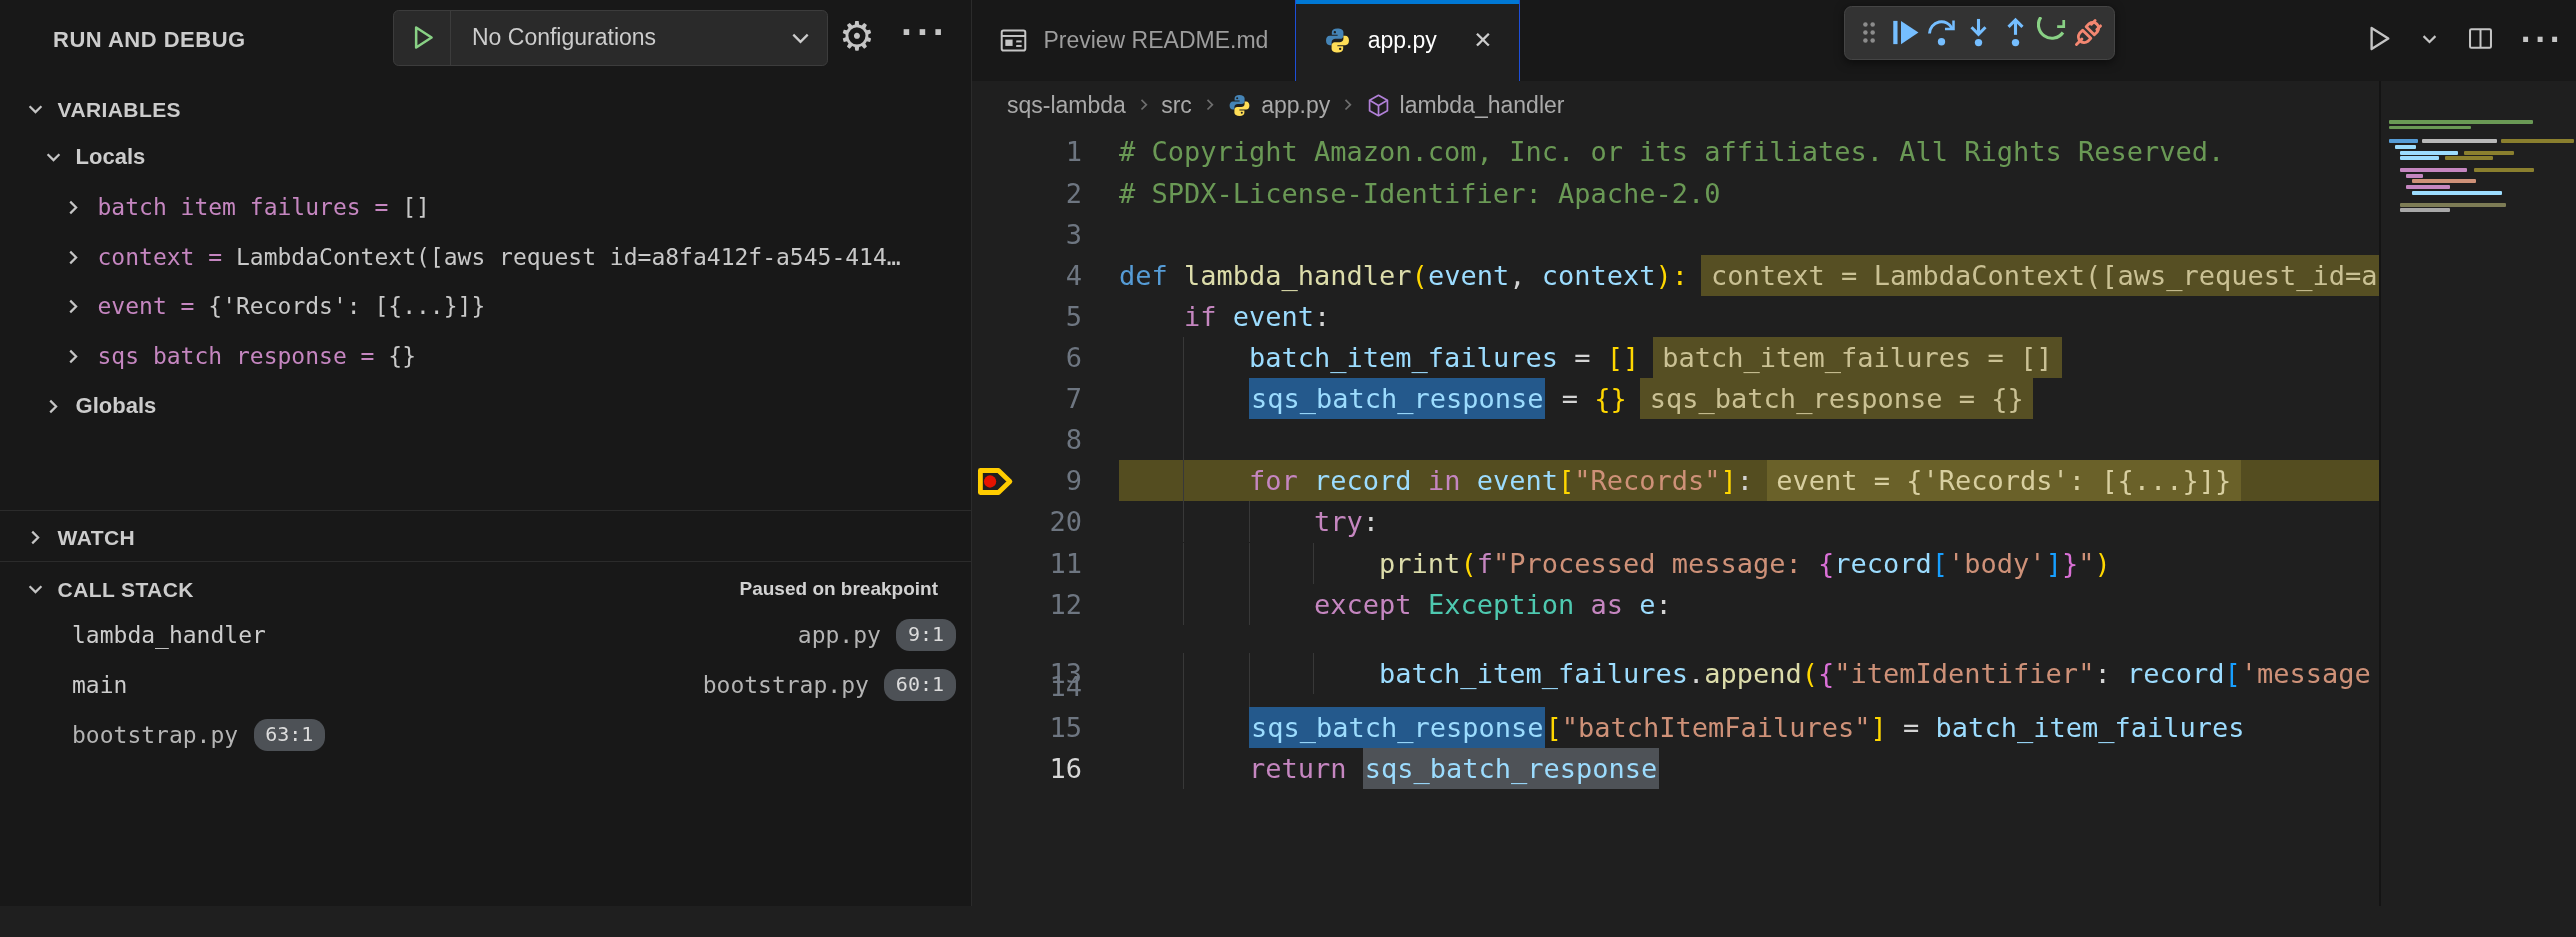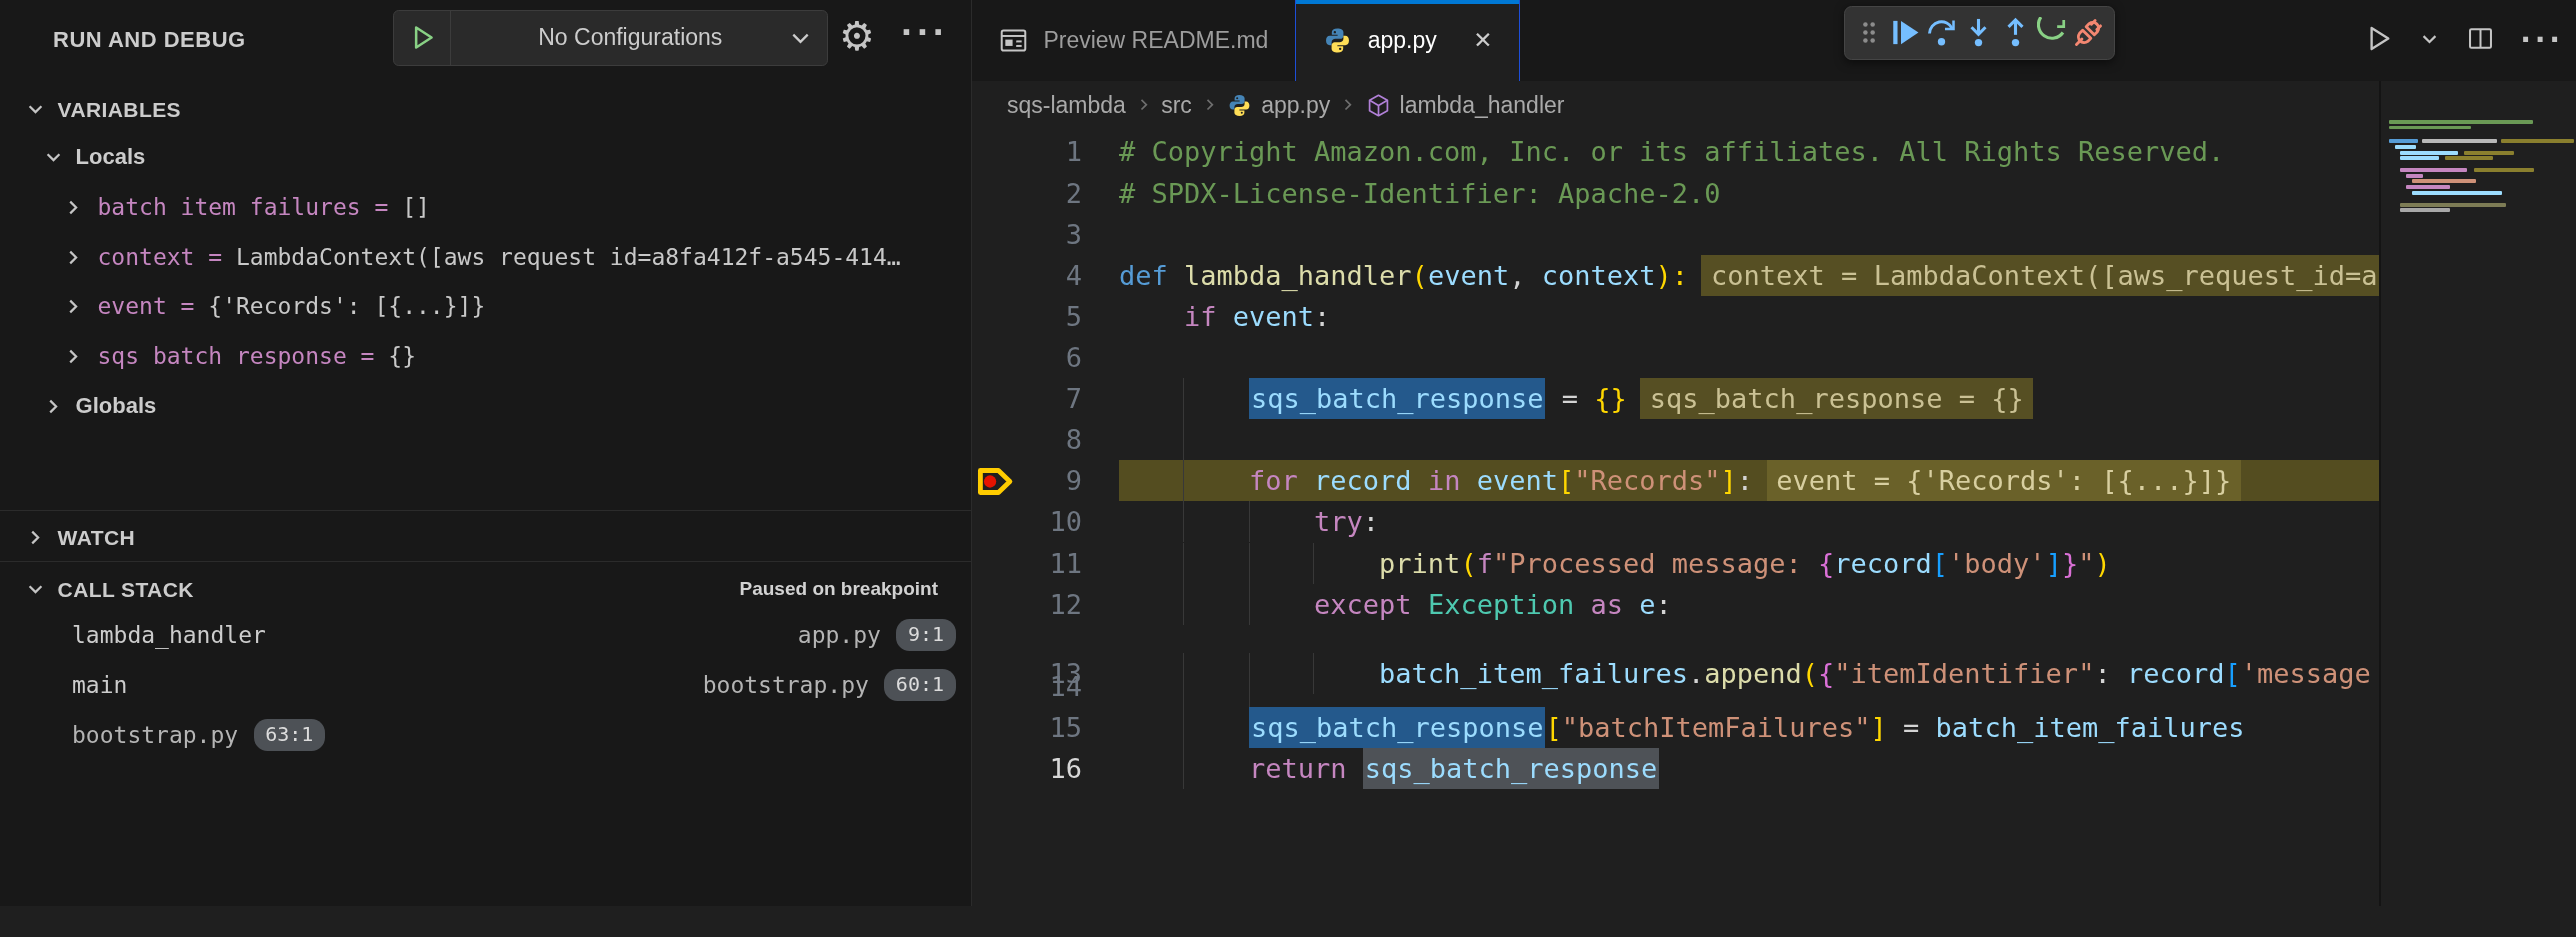--- a/index.html
+++ b/index.html
@@ -3,21 +3,21 @@
 <meta charset="utf-8">
 <style>
   html,body{margin:0;padding:0;background:#1f1f1f;}
   #app{position:relative;width:2576px;height:906px;background:#1f1f1f;overflow:hidden;
        font-family:"Liberation Sans",sans-serif;color:#cccccc;}
   
   #sidebar{position:absolute;left:0;top:0;width:971px;height:938px;background:#181818;border-right:1px solid #2b2b2b;}
   .side-title{position:absolute;left:53px;top:27px;font-size:22px;font-weight:bold;letter-spacing:0.5px;color:#cccccc;white-space:nowrap;}
   .config{position:absolute;left:393px;top:9.6px;width:435px;height:56px;background:#2a2a2a;border:1px solid #3c3c3c;border-radius:5.8px;display:flex;align-items:center;box-sizing:border-box;}
   .config .playseg{width:56px;height:100%;display:flex;align-items:center;justify-content:center;border-right:1px solid #3c3c3c;}
-  .config .lbl{flex:1;padding-left:21px;font-size:23px;color:#cccccc;white-space:nowrap;overflow:hidden;text-align:center;}
+  .config .lbl{flex:1;padding-left:21px;font-size:23px;color:#cccccc;white-space:nowrap;overflow:hidden;}
   .config .chev{margin-right:15.4px;display:flex;}
   .hdr-gear{position:absolute;left:839px;top:5.8px;font-size:40px;color:#c5c5c5;line-height:60px;}
   .hdr-dots{position:absolute;left:901px;top:1.9px;font-size:39px;font-weight:bold;color:#c5c5c5;letter-spacing:2.9px;line-height:60px;}
   .srow{position:absolute;display:flex;align-items:center;gap:11.6px;}
   .sec-label{font-weight:bold;font-size:21px;color:#cccccc;letter-spacing:0.4px;}
   .grp-label{font-weight:bold;font-size:22px;color:#cccccc;}
   .var-row{position:absolute;left:63px;right:5.8px;height:42px;display:flex;align-items:center;gap:13.5px;overflow:hidden;}
   .var-text{font:23px "DejaVu Sans Mono",monospace;white-space:nowrap;overflow:hidden;}
   .var-name{color:#c586c0;} .var-eq{color:#c586c0;} .var-val{color:#c8c8c8;}
   .divider{position:absolute;left:0;right:0;height:1px;background:#2b2b2b;}
@@ -355,41 +355,42 @@
         <div class="cl" style="top: 255px;">
           <span class="ln">4</span>
           <div class="content"><span class="tk-k">def </span><span class="tk-fn">lambda_handler</span><span class="tk-b1">(</span><span class="tk-v">event</span><span class="tk-p">, </span><span class="tk-v">context</span><span class="tk-b1">):</span><span class="deco">context = LambdaContext([aws_request_id=a</span></div>
         </div>
         <div class="cl" style="top: 296px;">
           <span class="ln">5</span>
           <div class="content"><span class="tk-ws">    </span><span class="tk-kc">if </span><span class="tk-v">event</span><span class="tk-p">:</span></div>
         </div>
         <div class="cl" style="top: 337px;">
           <span class="ln">6</span>
+          <div class="content"><span class="guide" style="left: 64px;"></span><span class="tk-ws">        </span><span class="tk-v">batch_item_failures</span><span class="tk-p"> = </span><span class="tk-b1">[]</span><span class="deco">batch_item_failures = []</span></div>
         </div>
         <div class="cl" style="top: 378px;">
           <span class="ln">7</span>
           <div class="content"><span class="guide" style="left: 64px;"></span><span class="tk-ws">        </span><span class="tk-v hl-blue">sqs_batch_response</span><span class="tk-p"> = </span><span class="tk-b1">{}</span><span class="deco">sqs_batch_response = {}</span></div>
         </div>
         <div class="cl" style="top: 419px;">
           <span class="ln">8</span>
           <div class="content"><span class="guide" style="left: 64px;"></span></div>
         </div>
         <div class="cl" style="top: 460px;">
           <span class="ln">9</span>
           <span class="bp">
             <svg width="44" height="33" viewBox="0 0 20 15">
               <path d="M2 2.5h8.2L15.4 7.5l-5.2 5H2z" fill="none" stroke="#ffcc00" stroke-width="2.2" stroke-linejoin="round"></path>
               <circle cx="6.4" cy="7.5" r="2.8" fill="#e51400"></circle>
             </svg>
           </span>
           <div class="content current"><span class="guide" style="left: 64px;"></span><span class="tk-ws">        </span><span class="tk-kc">for </span><span class="tk-v">record</span><span class="tk-kc"> in </span><span class="tk-v">event</span><span class="tk-b1">[</span><span class="tk-s">"Records"</span><span class="tk-b1">]</span><span class="tk-p">:</span><span class="deco">event = {'Records': [{...}]}</span></div>
         </div>
         <div class="cl" style="top: 501px;">
-          <span class="ln">10</span>
+          <span class="ln">20</span>
           <div class="content"><span class="guide" style="left: 64px;"></span><span class="guide" style="left: 130px;"></span><span class="tk-ws">            </span><span class="tk-kc">try</span><span class="tk-p">:</span></div>
         </div>
         <div class="cl" style="top: 543px;">
           <span class="ln">11</span>
           <div class="content"><span class="guide" style="left: 64px;"></span><span class="guide" style="left: 130px;"></span><span class="guide" style="left: 194px;"></span><span class="tk-ws">                </span><span class="tk-fn">print</span><span class="tk-b1">(</span><span class="tk-kc">f</span><span class="tk-s">"Processed message: </span><span class="tk-b2">{</span><span class="tk-v">record</span><span class="tk-b3">[</span><span class="tk-s">'body'</span><span class="tk-b3">]</span><span class="tk-b2">}</span><span class="tk-s">"</span><span class="tk-b1">)</span></div>
         </div>
         <div class="cl" style="top: 584px;">
           <span class="ln">12</span>
           <div class="content"><span class="guide" style="left: 64px;"></span><span class="guide" style="left: 130px;"></span><span class="tk-ws">            </span><span class="tk-kc">except </span><span class="tk-cl">Exception</span><span class="tk-kc"> as </span><span class="tk-v">e</span><span class="tk-p">:</span></div>
         </div>

